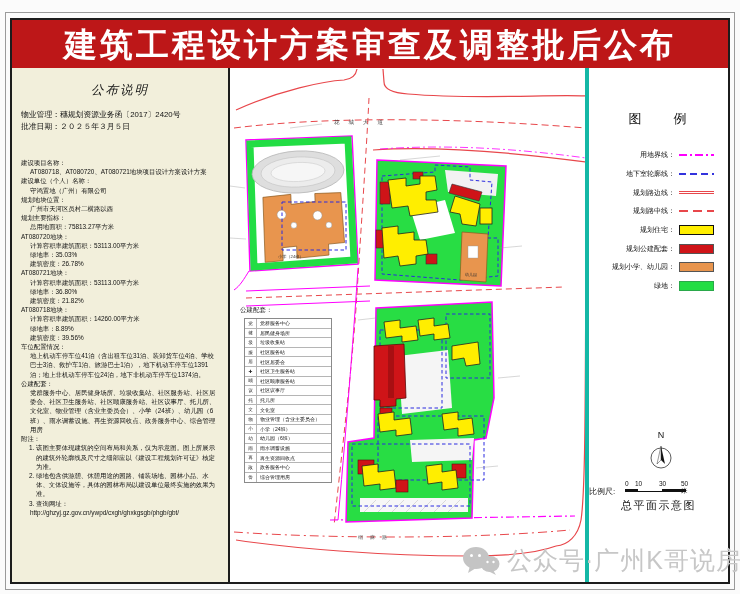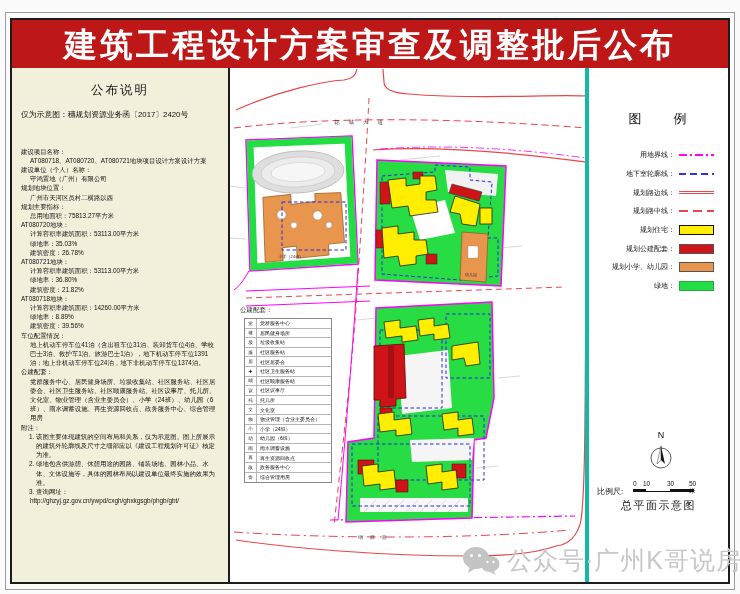--- a/index.html
+++ b/index.html
@@ -13,21 +13,21 @@
             display:flex;align-items:flex-end;justify-content:center;}
   .titlebar .t{color:#fff;font-size:33px;font-weight:bold;letter-spacing:3px;white-space:nowrap;}
   
   .content{position:absolute;left:0;top:48px;width:716px;height:514px;}
   .left-panel{position:absolute;left:0;top:0;width:218px;height:514px;background:#f2efdb;
               border-right:2px solid #1c1c1c;box-sizing:border-box;padding:6px 9px;overflow:hidden;}
   .map-panel{position:absolute;left:218px;top:0;width:355px;height:514px;background:#fff;overflow:hidden;}
   .right-panel{position:absolute;left:573px;top:0;width:143px;height:514px;background:#fff;
                border-left:4px solid #14b8a6;box-sizing:border-box;overflow:hidden;}
   
-  .notice-heading{text-align:center;font-size:12.5px;margin:8px 0 10px 0;letter-spacing:2px;}
+  .notice-heading{text-align:center;font-size:12.5px;margin:8px 0 10px 0;letter-spacing:2px;font-style:italic;}
   .pub-rows{font-size:7.8px;line-height:11.5px;}
   .pub-row{padding-left:40px;text-indent:-40px;}
   .details{margin-top:26px;font-size:6.4px;line-height:9.2px;}
   .li{white-space:normal;}
   .li.h{padding-left:0;}
   .li.v{padding-left:9px;}
   .li.p{padding-left:9px;}
   .li.n{padding-left:15px;text-indent:-7px;}
   
   .fac-head{position:absolute;left:10px;top:238px;font-size:6.5px;color:#222;z-index:3;}
@@ -48,21 +48,21 @@
   .leg-sym.basement{height:2px;background:repeating-linear-gradient(90deg,#3333dd 0 7px,transparent 7px 11px);}
   .leg-sym.redge{height:3px;border-top:1px solid #e8474b;border-bottom:1px solid #e8474b;}
   .leg-sym.rcenter{height:2px;background:repeating-linear-gradient(90deg,#e8474b 0 9px,transparent 9px 14px);}
   .leg-sym.swres{background:#ffee00;border:1.4px solid #111;}
   .leg-sym.swpub{background:#cf1418;border:0.8px solid #555;}
   .leg-sym.swsch{background:#e8954e;border:0.8px solid #555;}
   .leg-sym.swgrn{background:#22dd44;border:0.5px solid #2aa84a;}
   
   .compass{position:absolute;left:52px;top:362px;width:40px;height:50px;text-align:center;}
   .compass .n{font-size:9px;}
-  .scalebar{position:absolute;left:8px;top:412px;width:130px;height:22px;font-size:8px;}
+  .scalebar{position:absolute;left:0;top:412px;width:130px;height:22px;font-size:8px;}
   .scale-label{position:absolute;left:0;top:6px;}
   .scale-ticks{position:absolute;left:38px;top:0;font-size:6.5px;}
   .scale-ticks span{position:absolute;top:0;}
   .tick0{left:-2px;}.tick1{left:8px;}.tick2{left:32px;}.tick3{left:54px;}
   .scale-rule{position:absolute;left:36px;top:9px;width:62px;height:4px;}
   .seg-a{position:absolute;left:0;top:0;width:13px;height:3px;background:#111;}
   .seg-b{position:absolute;left:13px;top:2px;width:24px;height:1.2px;background:#111;}
   .seg-c{position:absolute;left:37px;top:0;width:24px;height:3px;background:#111;}
   .plan-title{position:absolute;left:0;top:430px;width:100%;text-align:center;font-size:11px;letter-spacing:1.5px;}
   
@@ -80,23 +80,24 @@
       <span class="t">建筑工程设计方案审查及调整批后公布</span>
     </div>
 
     <div class="content">
 
       <div class="left-panel">
         <div class="notice-heading">公布说明</div>
         <div class="pub-rows">
 
 
-            <div class="pub-row"><span>仅为示意图：</span><span>穗规划资源业务函〔2017〕2420号</span></div>
-
-
+            <div class="pub-row"><span>物业管理：</span><span>穗规划资源业务函〔2017〕2420号</span></div>
+
+
+            <div class="pub-row"><span>批准日期：</span><span>２０２５年３月５日</span></div>
           </div>
         <div class="details">
 
             <div class="li h">建设项目名称：</div>
 
             <div class="li v">AT080718、AT080720、AT080721地块项目设计方案设计方案</div>
 
             <div class="li h">建设单位（个人）名称：</div>
 
             <div class="li v">守鸿置地（广州）有限公司</div>

